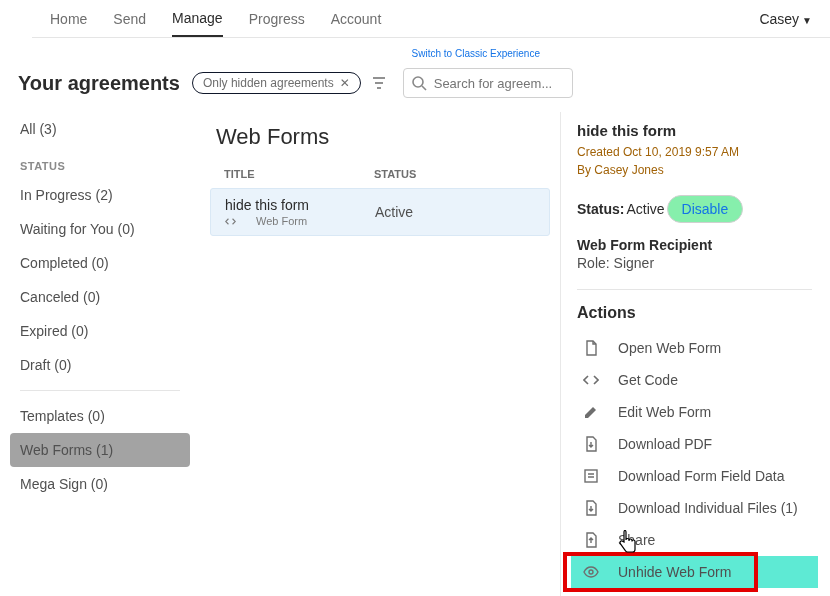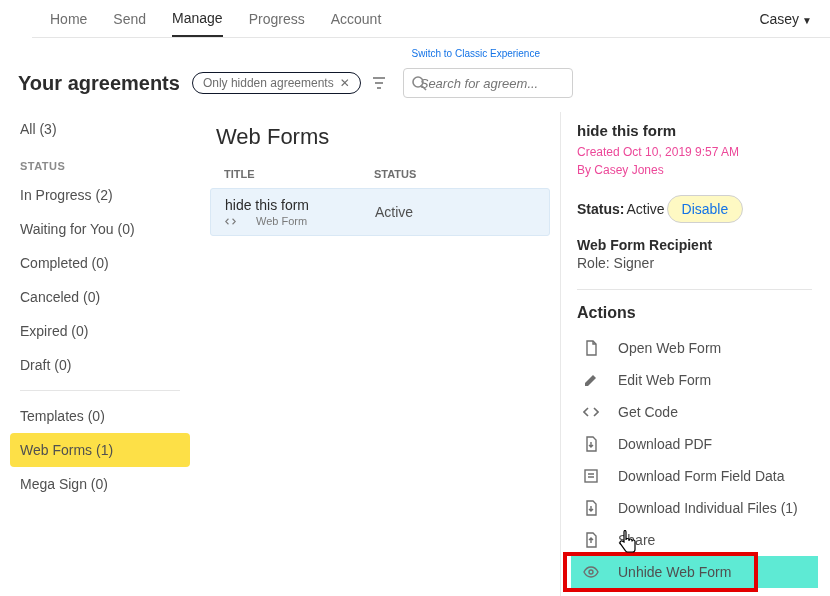--- a/index.html
+++ b/index.html
@@ -11,43 +11,43 @@
   .topnav .user { color: #2c2c2c; cursor: pointer; }
   .topnav .caret { font-size: 10px; margin-left: 3px; }
   .switch-link { text-align: right; padding: 6px 20px 0 0; margin-left: 220px; margin-right: 270px; }
   .switch-link a { color: #1473e6; font-size: 10px; cursor: pointer; }
   .header-row { display: flex; align-items: center; padding: 8px 18px 14px 18px; }
   .header-row h1 { font-size: 20px; font-weight: 600; color: #2c2c2c; margin-right: 12px; }
   .chip { border: 1px solid #0f172a; border-radius: 14px; padding: 3px 10px; font-size: 12px; color: #6e6e6e; display: inline-flex; align-items: center; cursor: pointer; }
   .chip-x { margin-left: 6px; font-size: 12px; }
   .filter-ico { margin-left: 10px; color: #6e6e6e; cursor: pointer; }
   .search-wrap { margin-left: 16px; position: relative; }
-  .search-wrap input { width: 170px; height: 30px; border: 1px solid #d0d0d0; border-radius: 4px; padding: 0 8px 0 16px; font-style: italic; color: #777; font-size: 13px; }
+  .search-wrap input { width: 170px; height: 30px; border: 1px solid #d0d0d0; border-radius: 4px; padding: 0 8px 0 30px; color: #777; font-size: 13px; }
   .search-ico { position: absolute; left: 8px; top: 7px; color: #888; }
   .main { display: flex; height: calc(100% - 110px); }
   .sidebar { width: 200px; padding: 0 10px; }
   .side-item { padding: 9px 10px; color: #505050; border-radius: 4px; cursor: pointer; }
-  .side-item.selected { background: #fde047; }
+  .side-item.selected { background: #a3a3a3; }
   .side-heading { padding: 14px 10px 6px 10px; font-size: 11px; color: #8a8a8a; font-weight: 600; letter-spacing: 0.5px; }
   .side-sep { height: 1px; background: #e5e5e5; margin: 8px 10px; }
   .center { flex: 1; padding: 0 10px; }
   .center h2 { font-size: 22px; font-weight: 400; color: #2c2c2c; margin: 12px 0 18px 6px; }
   .thead { display: flex; font-size: 11px; color: #6e6e6e; font-weight: 600; padding: 0 14px 8px 14px; }
   .thead .col-title { flex: 0 0 150px; }
   .row { display: flex; align-items: center; background: #eaf3fb; border: 1px solid #d9e8f5; border-radius: 3px; padding: 8px 14px; cursor: pointer; }
   .row .col-title { flex: 0 0 150px; }
   .row .name { color: #2c2c2c; font-size: 14px; }
   .row .sub { color: #7a7a7a; font-size: 11px; display: flex; align-items: center; gap: 20px; margin-top: 2px; }
   .row .status { color: #505050; }
   .details { width: 270px; padding: 10px 18px 0 16px; border-left: 1px solid #e8e8e8; height: 100%; overflow: visible; }
   .details h3 { font-size: 15px; font-weight: 600; color: #2c2c2c; margin-bottom: 4px; }
-  .meta { font-size: 12px; color: #ec4899; line-height: 1.5; }
+  .meta { font-size: 12px; color: #a16207; line-height: 1.5; }
   .status-row { display: flex; align-items: center; margin-top: 16px; gap: 2px; }
   .status-row .lbl { font-weight: 600; font-size: 14px; }
-  .disable-btn { border: 1px solid #d0d0d0; background: #fef9c3; color: #1473e6; border-radius: 14px; padding: 5px 14px; font-size: 14px; cursor: pointer; }
+  .disable-btn { border: 1px solid #d0d0d0; background: #86efac; color: #1473e6; border-radius: 14px; padding: 5px 14px; font-size: 14px; cursor: pointer; }
   .kv { margin-top: 14px; }
   .kv .k { font-weight: 600; font-size: 14px; }
   .kv .v { font-size: 14px; margin-top: 2px; color: #505050; }
   .detail-sep { height: 1px; background: #e5e5e5; margin: 18px 0 14px 0; }
   .actions h4 { font-size: 16px; font-weight: 600; margin-bottom: 10px; }
   .action-item { display: flex; align-items: center; gap: 19px; padding: 8px 6px; color: #505050; cursor: pointer; font-size: 14px; }
   .action-item.highlight { background: #5eead4; padding: 8px 6px; margin: 0 -6px 0 -6px; padding-left: 12px; }
   .action-item.highlight-box { position: relative; }
   .red-box { position: absolute; border: 4px solid #e30000; left: -8px; right: 60px; top: -4px; bottom: -4px; pointer-events: none; }
   .ico { width: 16px; height: 16px; flex-shrink: 0; }
@@ -150,30 +150,30 @@
       <h4>Actions</h4>
 
       <div class="action-item">
         <svg class="ico" viewBox="0 0 16 16" fill="none" stroke="#6e6e6e" stroke-width="1.4">
             <path d="M4 1h6l3 3v11H4z"></path>
             <path d="M10 1v3h3"></path>
           </svg>
         <span>Open Web Form</span>
       </div>
       <div class="action-item">
+        <svg class="ico" viewBox="0 0 16 16" fill="none" stroke="#6e6e6e" stroke-width="1.6">
+            <path d="M5 4L1 8l4 4M11 4l4 4-4 4"></path>
+          </svg>
+        <span>Get Code</span>
+      </div>
+      <div class="action-item">
         <svg class="ico" viewBox="0 0 16 16" fill="#6e6e6e">
             <path d="M2 11l8-8 3 3-8 8H2v-3z"></path>
           </svg>
         <span>Edit Web Form</span>
-      </div>
-      <div class="action-item">
-        <svg class="ico" viewBox="0 0 16 16" fill="none" stroke="#6e6e6e" stroke-width="1.6">
-            <path d="M5 4L1 8l4 4M11 4l4 4-4 4"></path>
-          </svg>
-        <span>Get Code</span>
       </div>
       <div class="action-item">
         <svg class="ico" viewBox="0 0 16 16" fill="none" stroke="#6e6e6e" stroke-width="1.4">
             <path d="M4 1h6l3 3v11H4z"></path>
             <path d="M8 6v5M6 9l2 2 2-2"></path>
           </svg>
         <span>Download PDF</span>
       </div>
       <div class="action-item">
         <svg class="ico" viewBox="0 0 16 16" fill="none" stroke="#6e6e6e" stroke-width="1.4">

